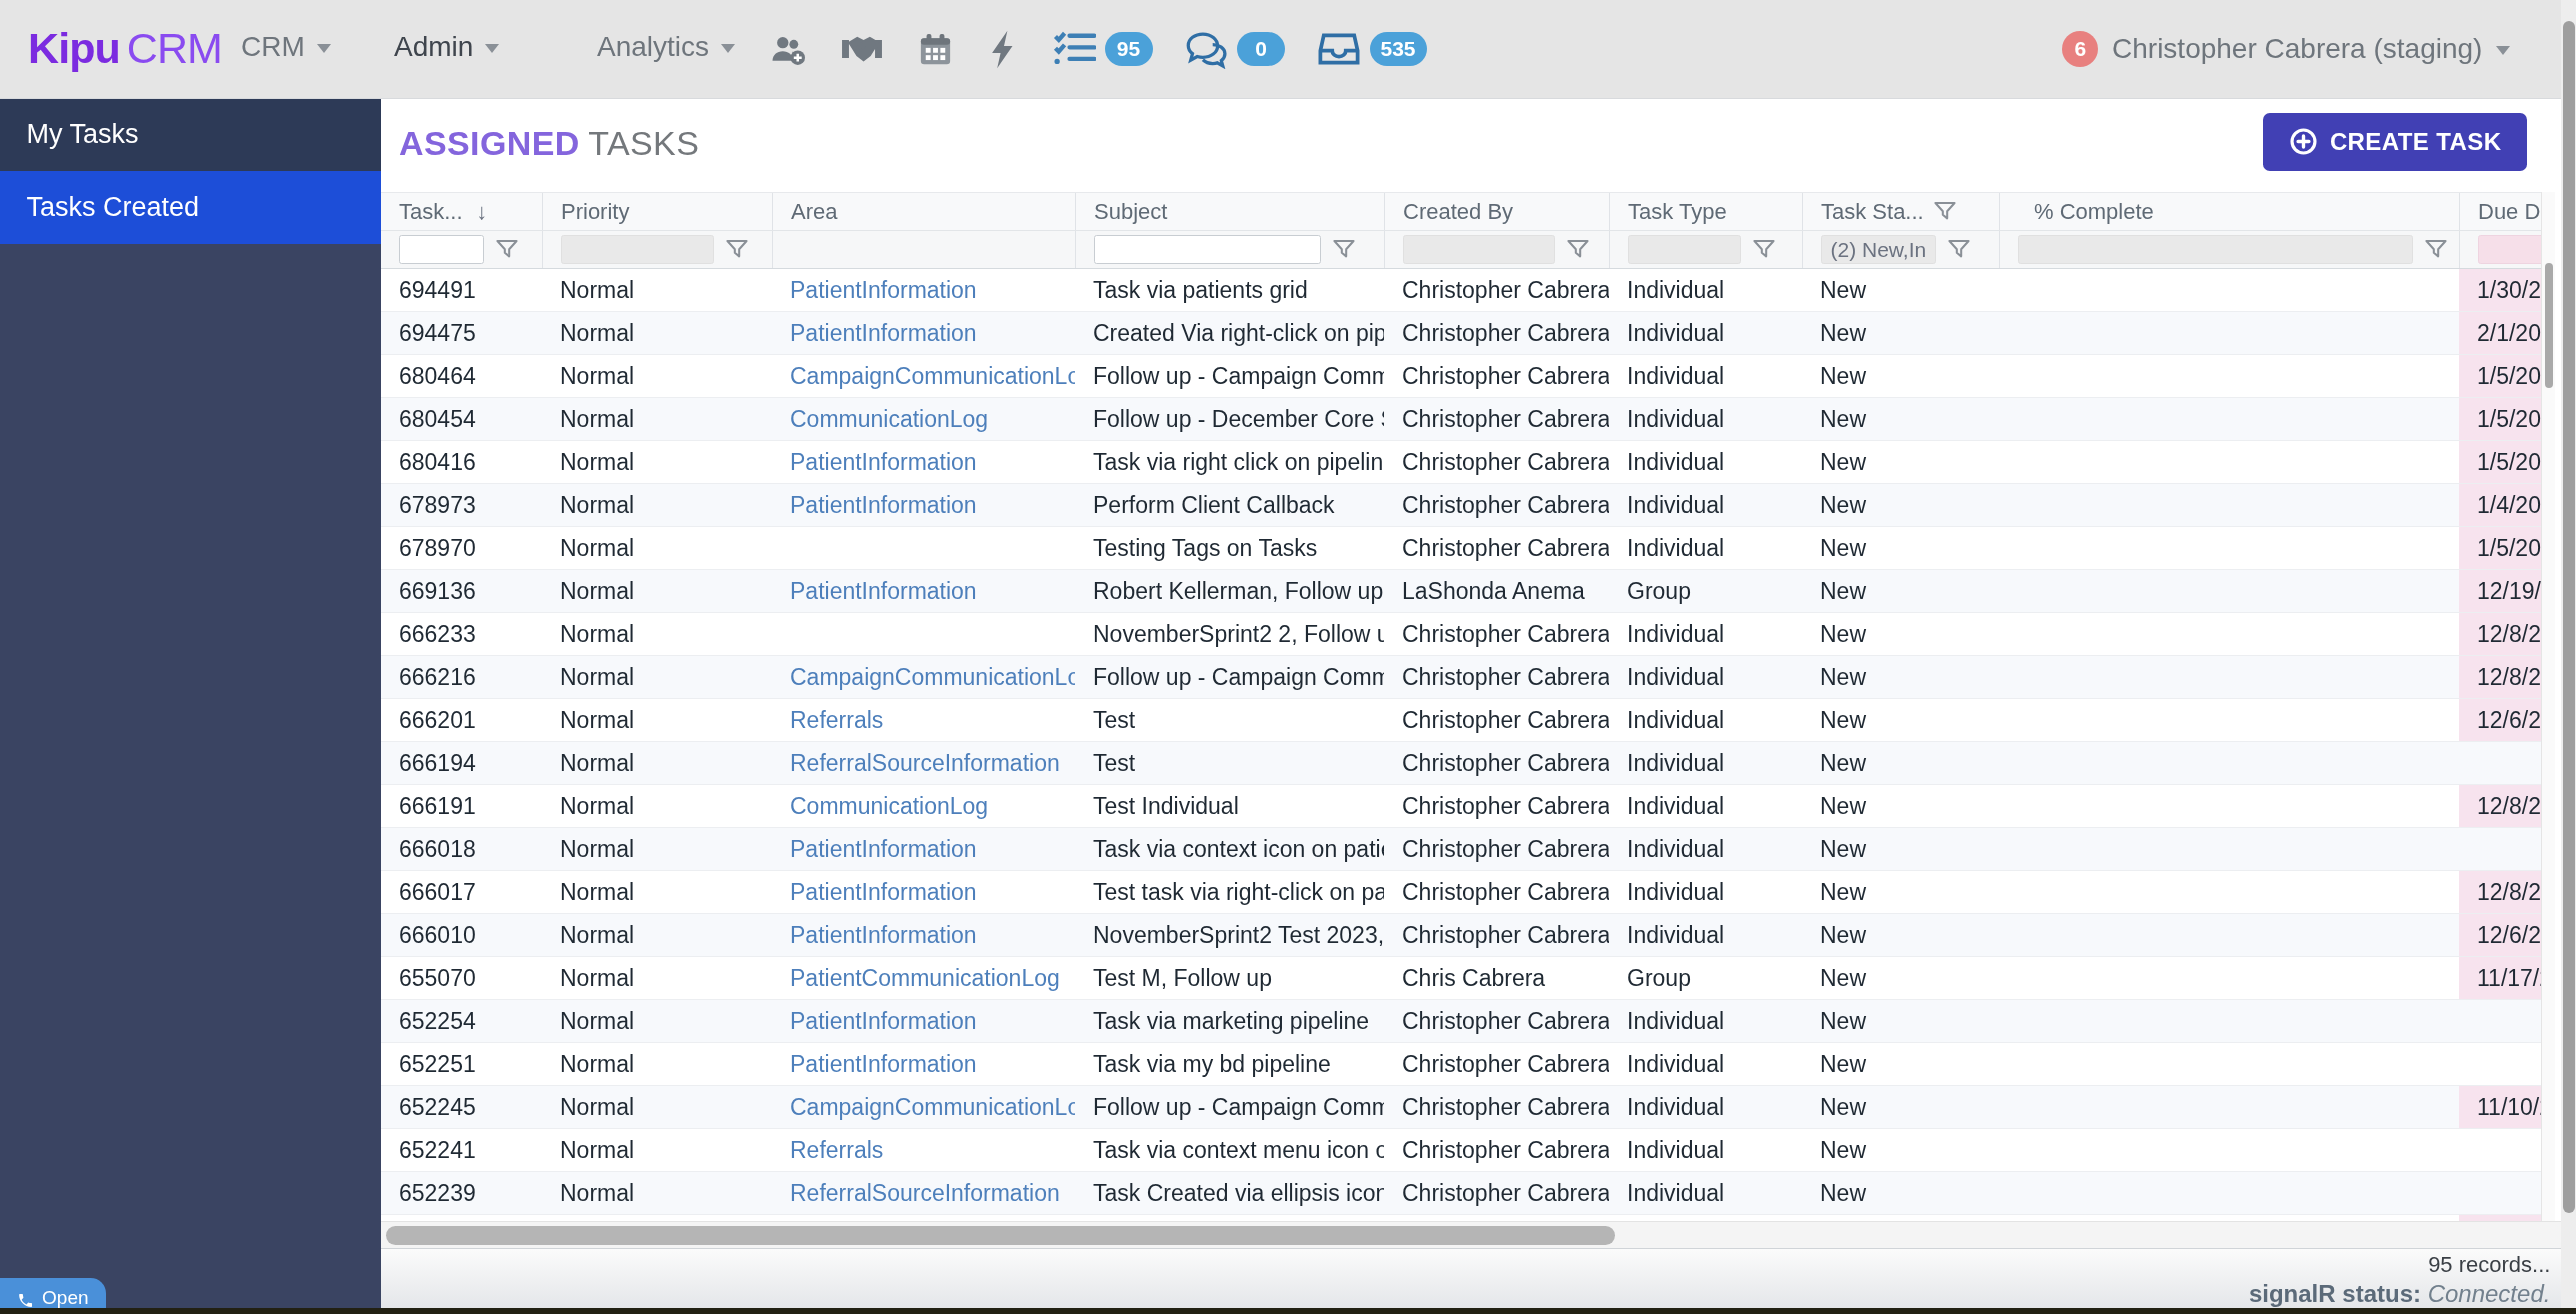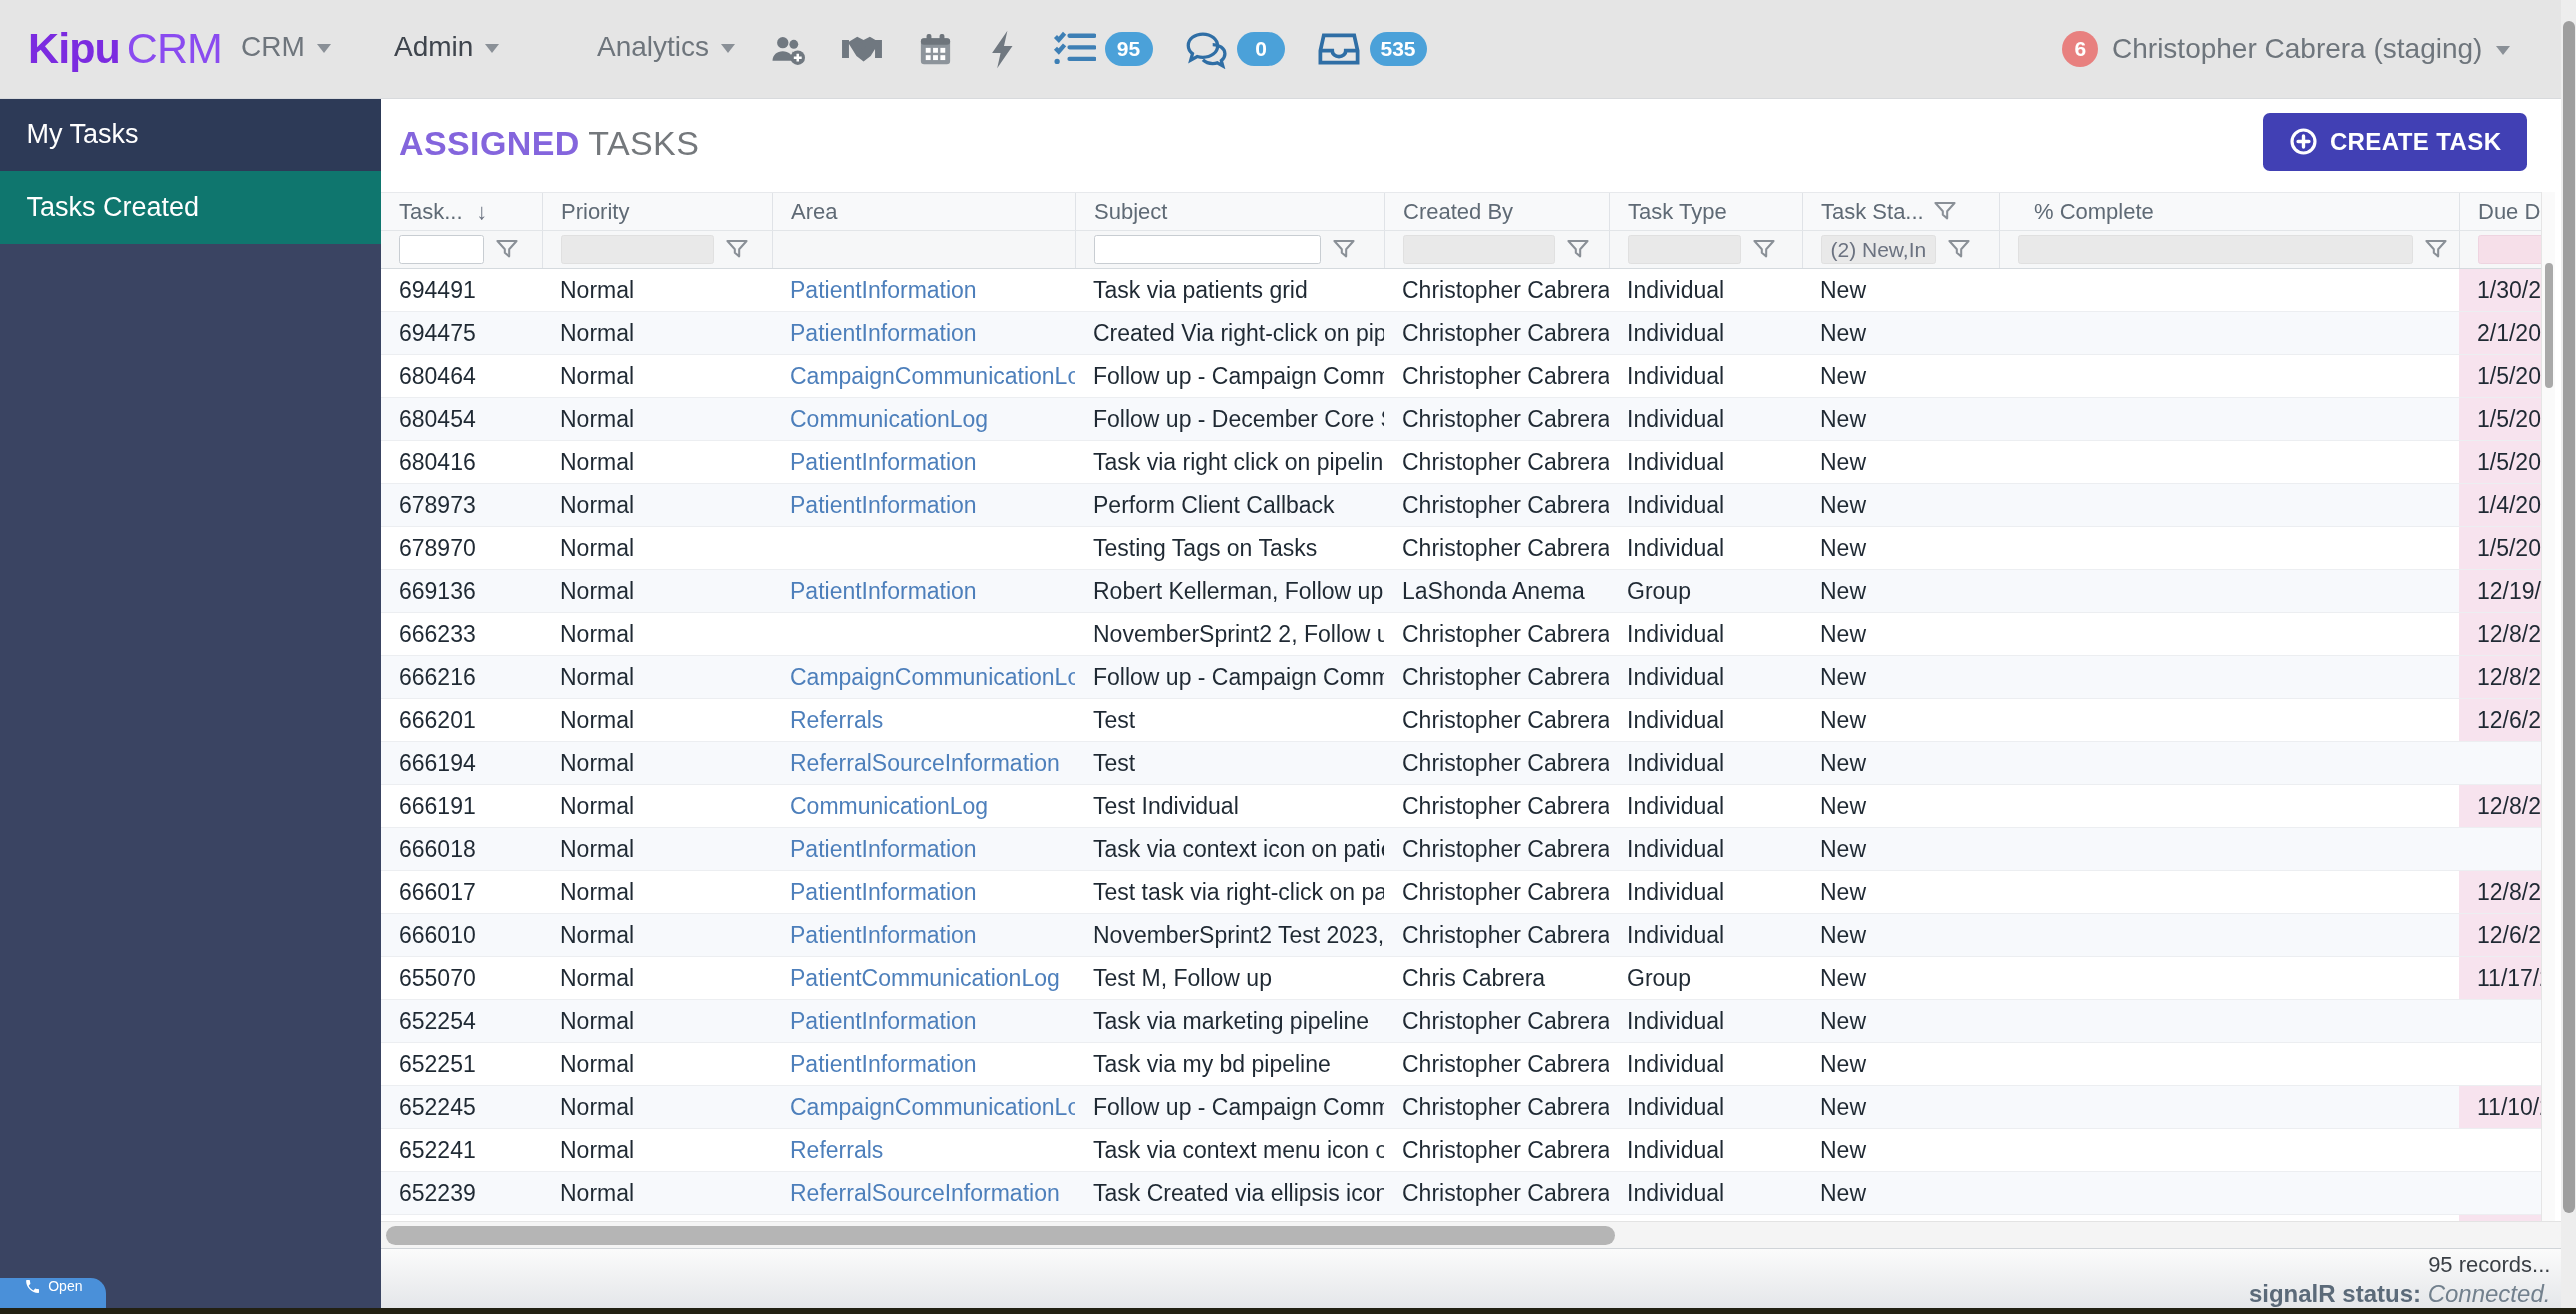--- a/index.html
+++ b/index.html
@@ -26,22 +26,22 @@
   .search input::placeholder{color:#9b9b9b;opacity:1;}
   .search-mag{margin-right:17px;flex:none;cursor:pointer;}
   .userbox{position:absolute;right:66px;top:0;height:98px;display:flex;align-items:center;gap:13.6px;cursor:pointer;}
   .ubadge{width:36px;height:36px;border-radius:50%;background:#E8807F;color:#fff;font-size:21px;font-weight:bold;display:flex;align-items:center;justify-content:center;}
   .uname{font-size:28px;color:#6e757c;}
 
   
   .sidebar{position:absolute;left:0;top:98px;width:381px;height:1216px;background:#3a4462;z-index:4;}
   .side-item{height:73px;display:flex;align-items:center;padding-left:26.4px;color:#fff;font-size:27px;font-weight:500;cursor:pointer;box-sizing:border-box;}
   .side-item.active{background:#2d3a57;}
-  .side-item.dim{background:#0f766e;}
-  .open-btn{position:absolute;left:0;bottom:5.1px;width:106px;height:31px;background:#4a90d9;border-radius:0 15.3px 0 0;display:flex;align-items:flex-start;justify-content:center;gap:7.7px;color:#fff;font-size:14px;font-weight:500;cursor:pointer;}
+  .side-item.dim{background:#1d4ed8;}
+  .open-btn{position:absolute;left:0;bottom:5.1px;width:106px;height:31px;background:#4a90d9;border-radius:0 15.3px 0 0;display:flex;align-items:flex-end;justify-content:center;gap:7.7px;color:#fff;font-size:19px;font-weight:500;cursor:pointer;}
 
   
   .main{position:absolute;left:381px;top:98px;width:2195px;height:1216px;background:#fff;}
   .page-head{position:absolute;left:0;top:0;width:100%;height:94px;background:#fff;}
   .page-title{position:absolute;left:18px;top:25.6px;font-size:34px;letter-spacing:0.4px;}
   .page-title .accent{color:#8465dd;font-weight:bold;}
   .page-title .rest{color:#74787c;font-weight:400;margin-left:8.5px;}
   .create-btn{position:absolute;right:49px;top:14.5px;height:58px;padding:0 25.6px;background:#4140B4;border:none;border-radius:6.8px;color:#fff;font-family:"Liberation Sans",sans-serif;font-size:24px;font-weight:bold;letter-spacing:0.4px;display:flex;align-items:center;gap:12px;cursor:pointer;}
 
   

